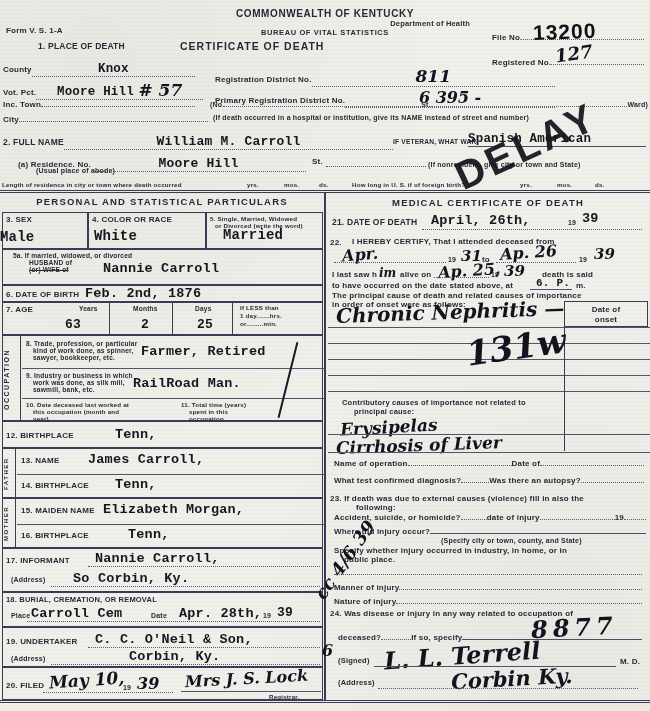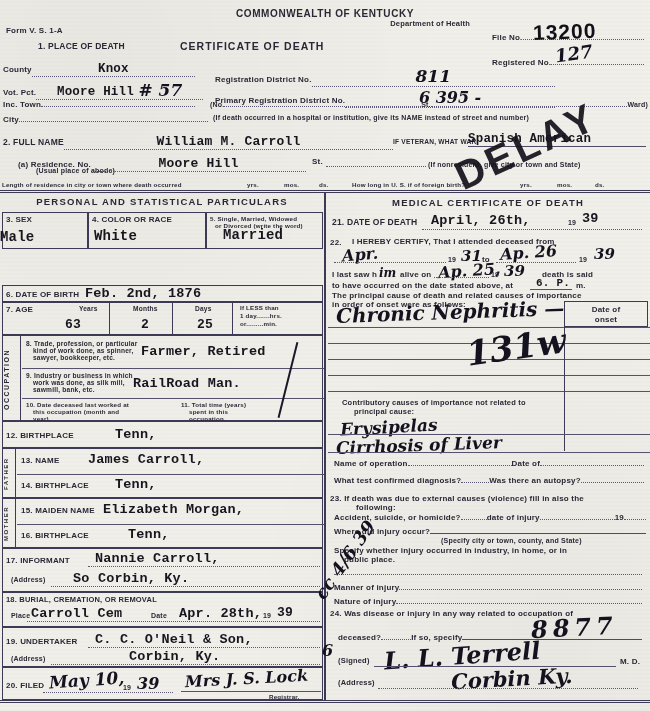--- a/index.html
+++ b/index.html
@@ -76,20 +76,21 @@
     <span class="lbl">Inc. Town</span>
     <span class="fill"></span>
   </div>
   <div class="r fr" style="left:3px;top:115px;width:205px">
     <span class="lbl">City</span>
     <span class="fill"></span>
   </div>
 
   <div class="r lbl big" style="left:180px;top:8px;width:290px;text-align:center">COMMONWEALTH OF KENTUCKY</div>
   <div class="r lbl l75" style="left:180px;top:20px;width:290px;text-align:right">Department of Health</div>
+  <div class="r lbl l75" style="left:180px;top:29px;width:290px;text-align:center;letter-spacing:.6px">BUREAU OF VITAL STATISTICS</div>
   <div class="r lbl" style="left:180px;top:40px;width:290px;text-align:left;font-size:10.5px;letter-spacing:1px">CERTIFICATE OF DEATH</div>
 
   <div class="r fr" style="left:215px;top:66px;width:340px">
     <span class="lbl">Registration District No.</span>
     <span class="fill"><span class="hw" style="font-size:17px">811</span></span>
   </div>
   <div class="r fr" style="left:215px;top:88px;width:340px">
     <span class="lbl">Primary Registration District No.</span>
     <span class="fill"><span class="hw" style="font-size:16px">6 395 -</span></span>
   </div>
@@ -153,20 +154,26 @@
     <div class="cell" style="left:88px;top:19px;width:118px;height:37px">
       <span class="r lbl" style="left:3px;top:2px">4. COLOR OR RACE</span>
       <span class="r tw" style="left:5px;top:15px;font-size:14px">White</span>
     </div>
     <div class="cell" style="left:206px;top:19px;width:117px;height:37px">
       <span class="r lbl l6" style="left:3px;top:2px">5. Single, Married, Widowed</span>
       <span class="r lbl l6" style="left:8px;top:9px">or Divorced (write the word)</span>
       <span class="r tw" style="left:16px;top:14px;font-size:14px">Married</span>
     </div>
 
+    <div class="box" style="left:2px;top:56px;width:321px;height:36px">
+      <span class="r lbl l65" style="left:10px;top:2px">5a. If married, widowed, or divorced</span>
+      <span class="r lbl l65" style="left:26px;top:9px">HUSBAND of</span>
+      <span class="r lbl l65 strike" style="left:26px;top:16px">(or) WIFE of</span>
+      <span class="r tw" style="left:100px;top:11px;font-size:13.5px">Nannie Carroll</span>
+    </div>
 
     <div class="box" style="left:2px;top:92px;width:321px;height:17px">
       <span class="r lbl" style="left:3px;top:4px">6. DATE OF BIRTH</span>
       <span class="r tw" style="left:82px;top:0;font-size:13.5px">Feb. 2nd, 1876</span>
     </div>
 
     <div class="box" style="left:2px;top:109px;width:321px;height:33px">
       <span class="r lbl" style="left:3px;top:2px">7. AGE</span>
       <span class="r lbl l65" style="left:76px;top:2px">Years</span>
       <span class="r lbl l65" style="left:130px;top:2px">Months</span>

